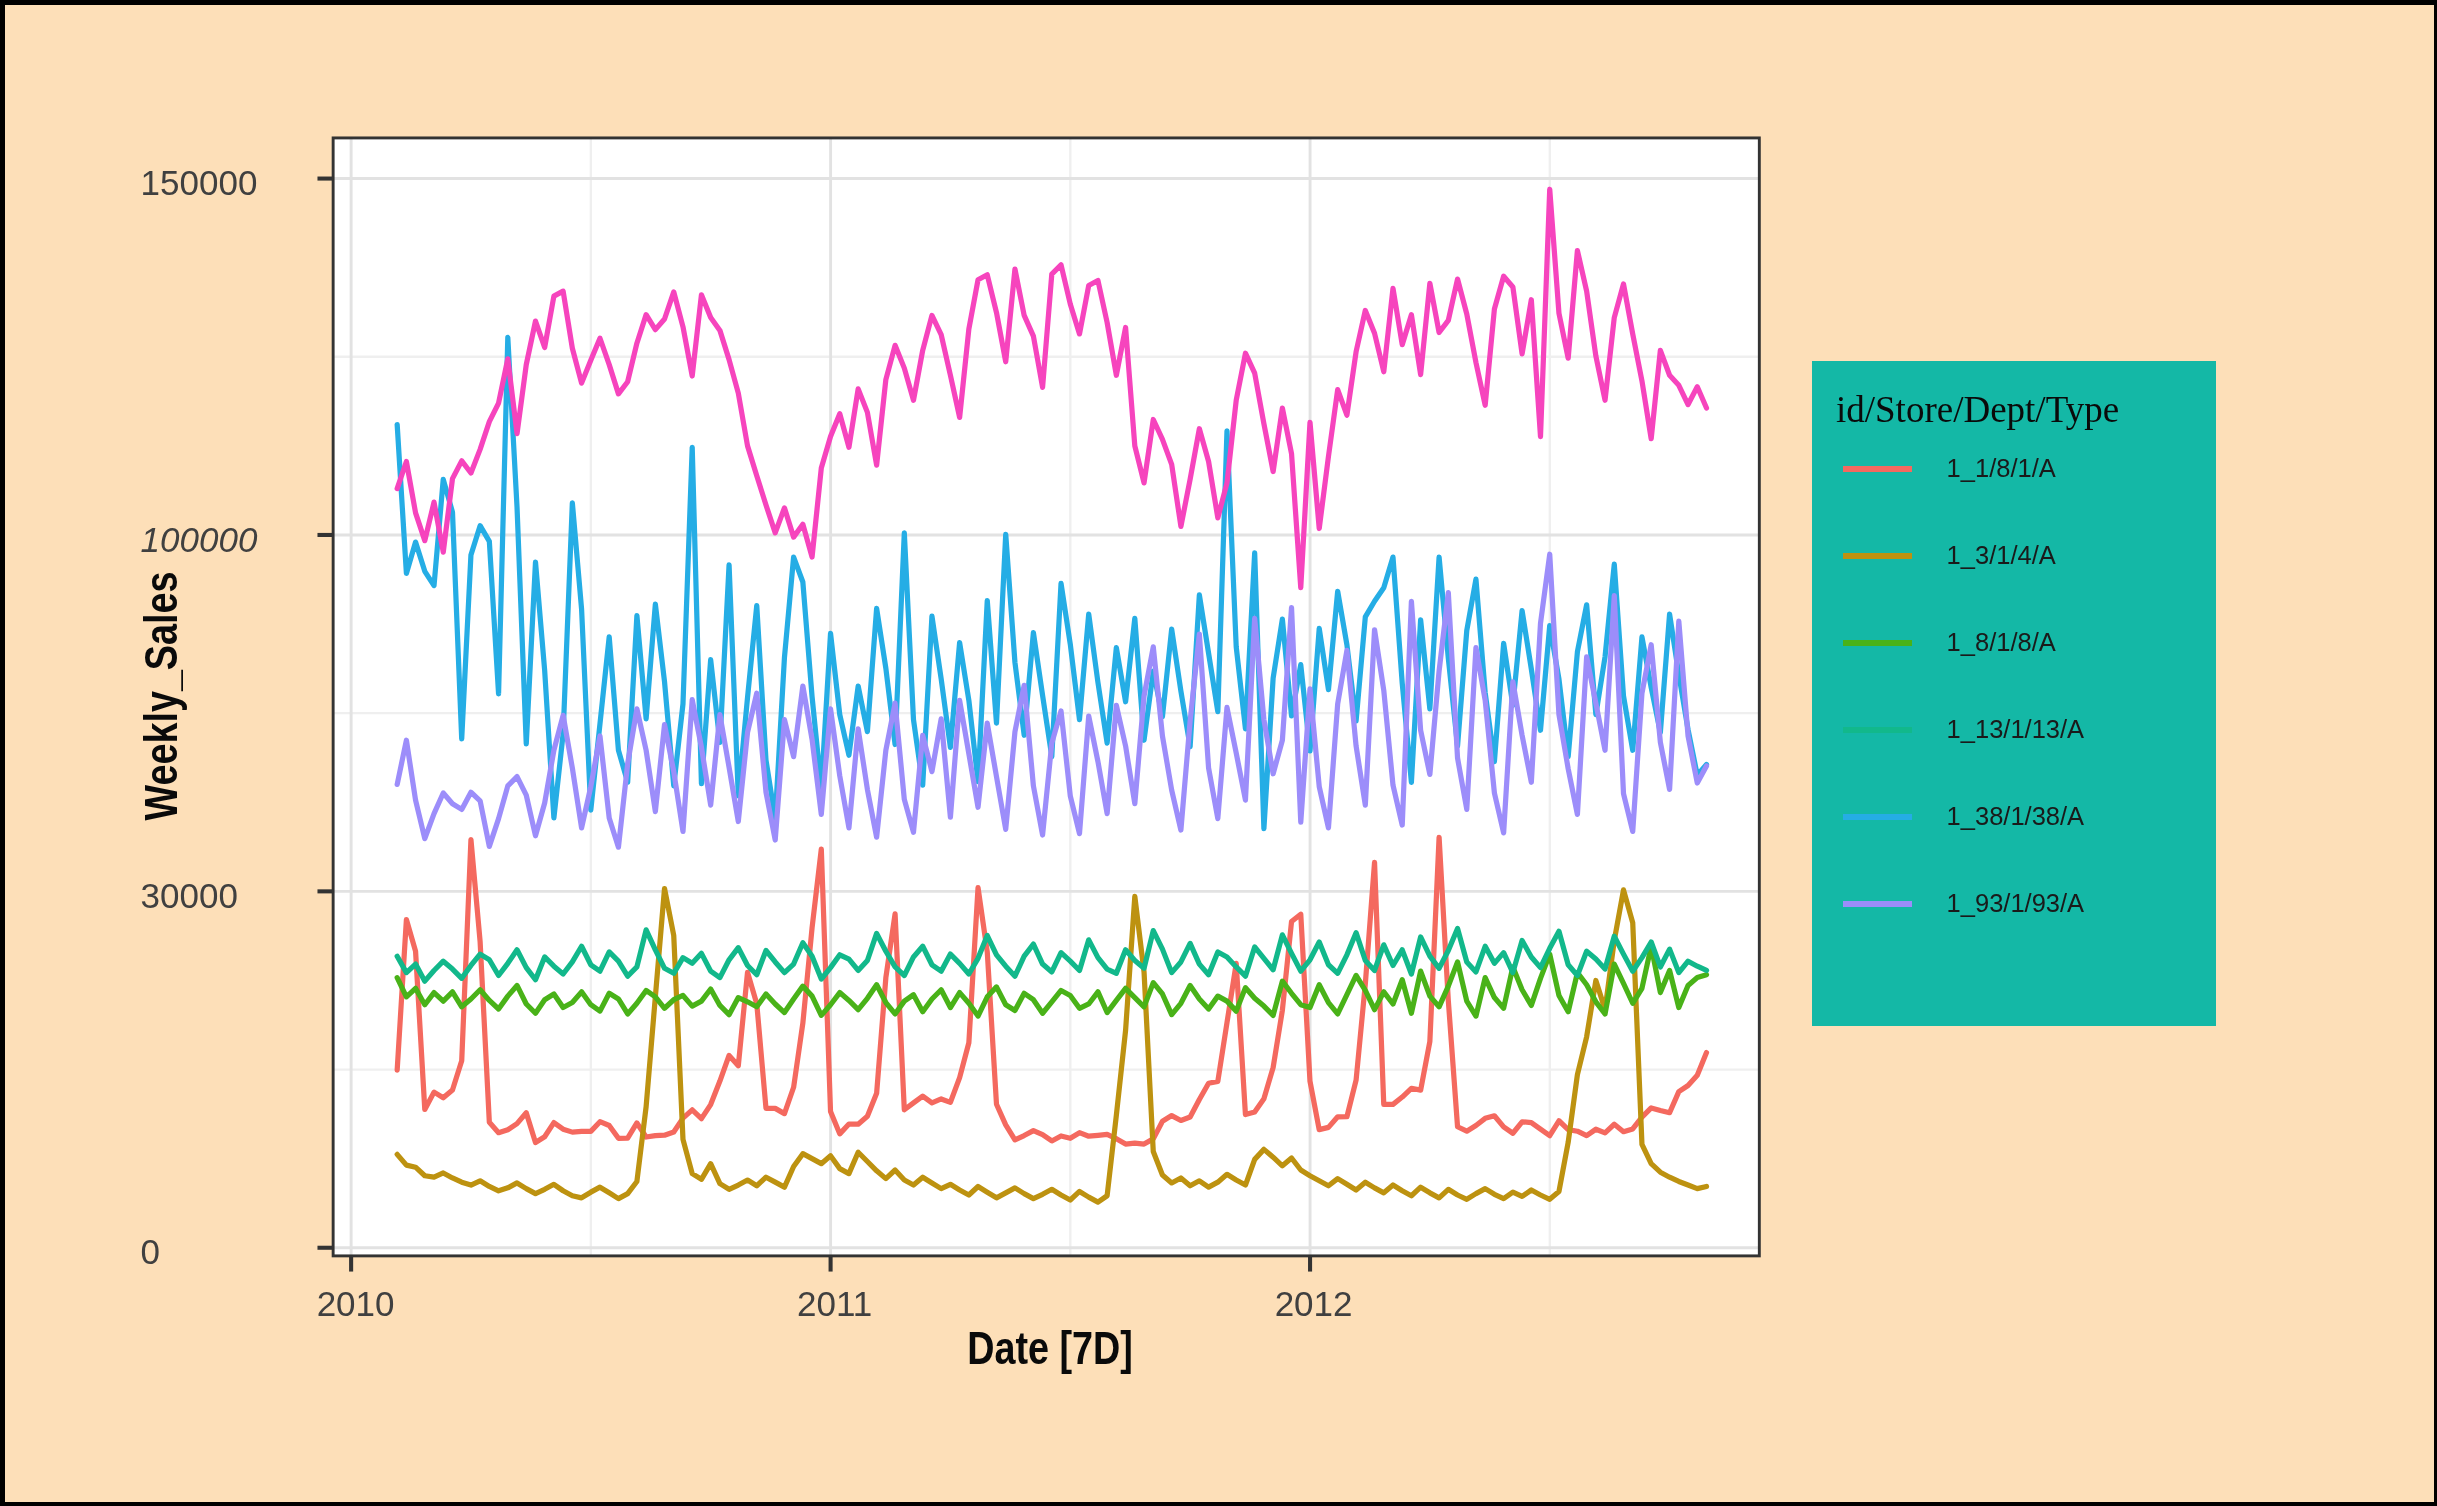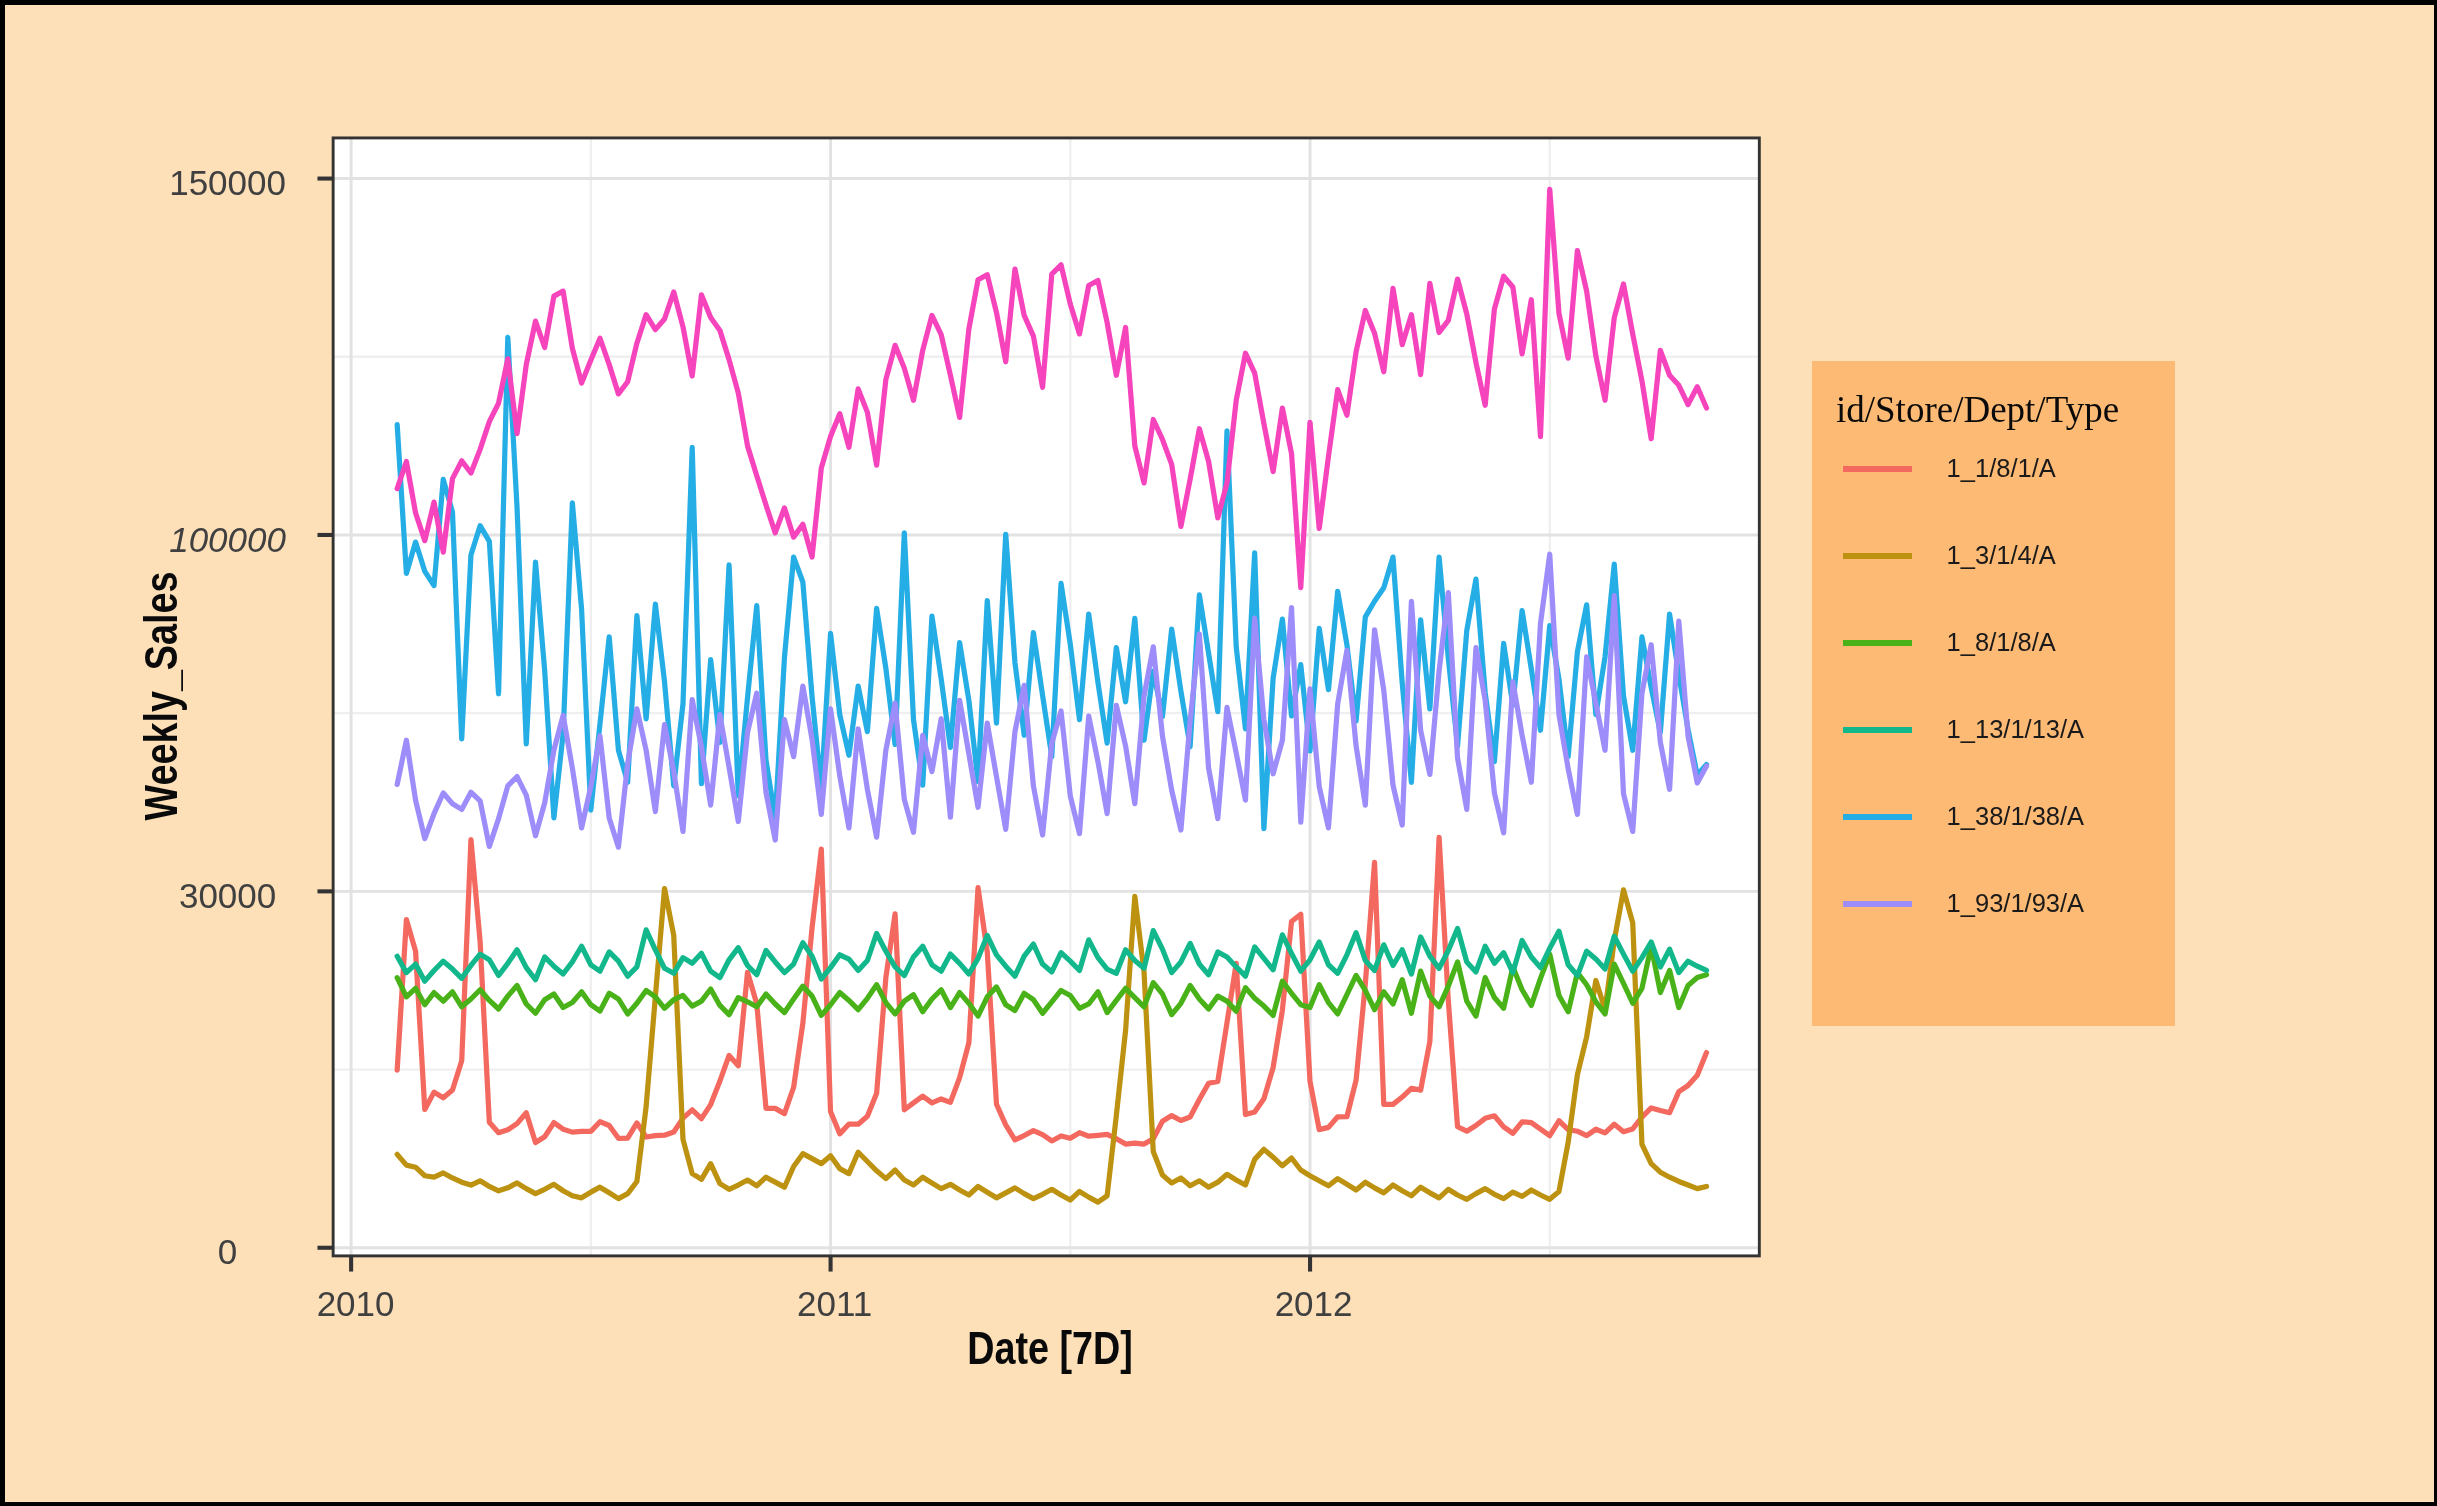--- a/index.html
+++ b/index.html
@@ -1,29 +1,29 @@
 <!DOCTYPE html>
 <html style="font-size:9.3px"><head>
 <meta charset="utf-8">
 <style>
   html,body{margin:0;padding:0;background:#000;}
   #stage{position:relative;width:2438px;height:1506px;background:#000;overflow:hidden;
          font-family:"Liberation Sans",sans-serif;}
   #canvas{position:absolute;left:4.6px;top:4.6px;width:2429px;height:1497px;background:#FDDFB8;}
   #plot{position:absolute;left:0;top:0;}
   .ticklabel{position:absolute;color:#404040;font-size:35px;line-height:42px;white-space:nowrap;}
-  .ytick{width:174px;text-align:center;left:136px;}
+  .ytick{width:174px;text-align:left;left:136px;}
   .yt0{top:1226px;} .yt1{top:870px;} .yt2{top:514px;font-style:italic;} .yt3{top:157px;}
   .xtick{top:1278px;transform:translateX(-50%);}
   .xt0{left:351px;} .xt1{left:830px;} .xt2{left:1309px;}
   .axis-title{position:absolute;color:#0a0a0a;font-size:46px;font-weight:700;white-space:nowrap;}
   .axis-title .cond{display:inline-block;transform:scaleX(0.82);}
   #x-title{left:1045px;top:1316px;transform:translateX(-50%);}
   #y-title{left:156px;top:691px;transform:translate(-50%,-50%) rotate(-90deg);}
-  #legend{position:absolute;left:1807px;top:356px;width:363px;height:665px;background:#fdba74;}
+  #legend{position:absolute;left:1807px;top:356px;width:404px;height:665px;background:#14b8a6;}
   #legend-title{position:absolute;left:24.4px;top:23px;width:313px;color:#0a0a0a;
                 font-family:"Liberation Serif",serif;font-size:37px;line-height:52px;white-space:nowrap;}
   .legend-row{position:absolute;left:0;width:363px;height:58px;}
   .lr0{top:79px;} .lr1{top:166px;} .lr2{top:253px;} .lr3{top:340px;} .lr4{top:427px;} .lr5{top:514px;} .lr6{top:601px;}
   .legend-swatch{position:absolute;left:31px;top:26px;width:69px;height:6.4px;background:#888;}
   .legend-label{position:absolute;left:135px;top:12.8px;color:#1a1a1a;font-size:25.5px;line-height:32.5px;white-space:nowrap;}
 </style>
 </head>
 <body>
 

